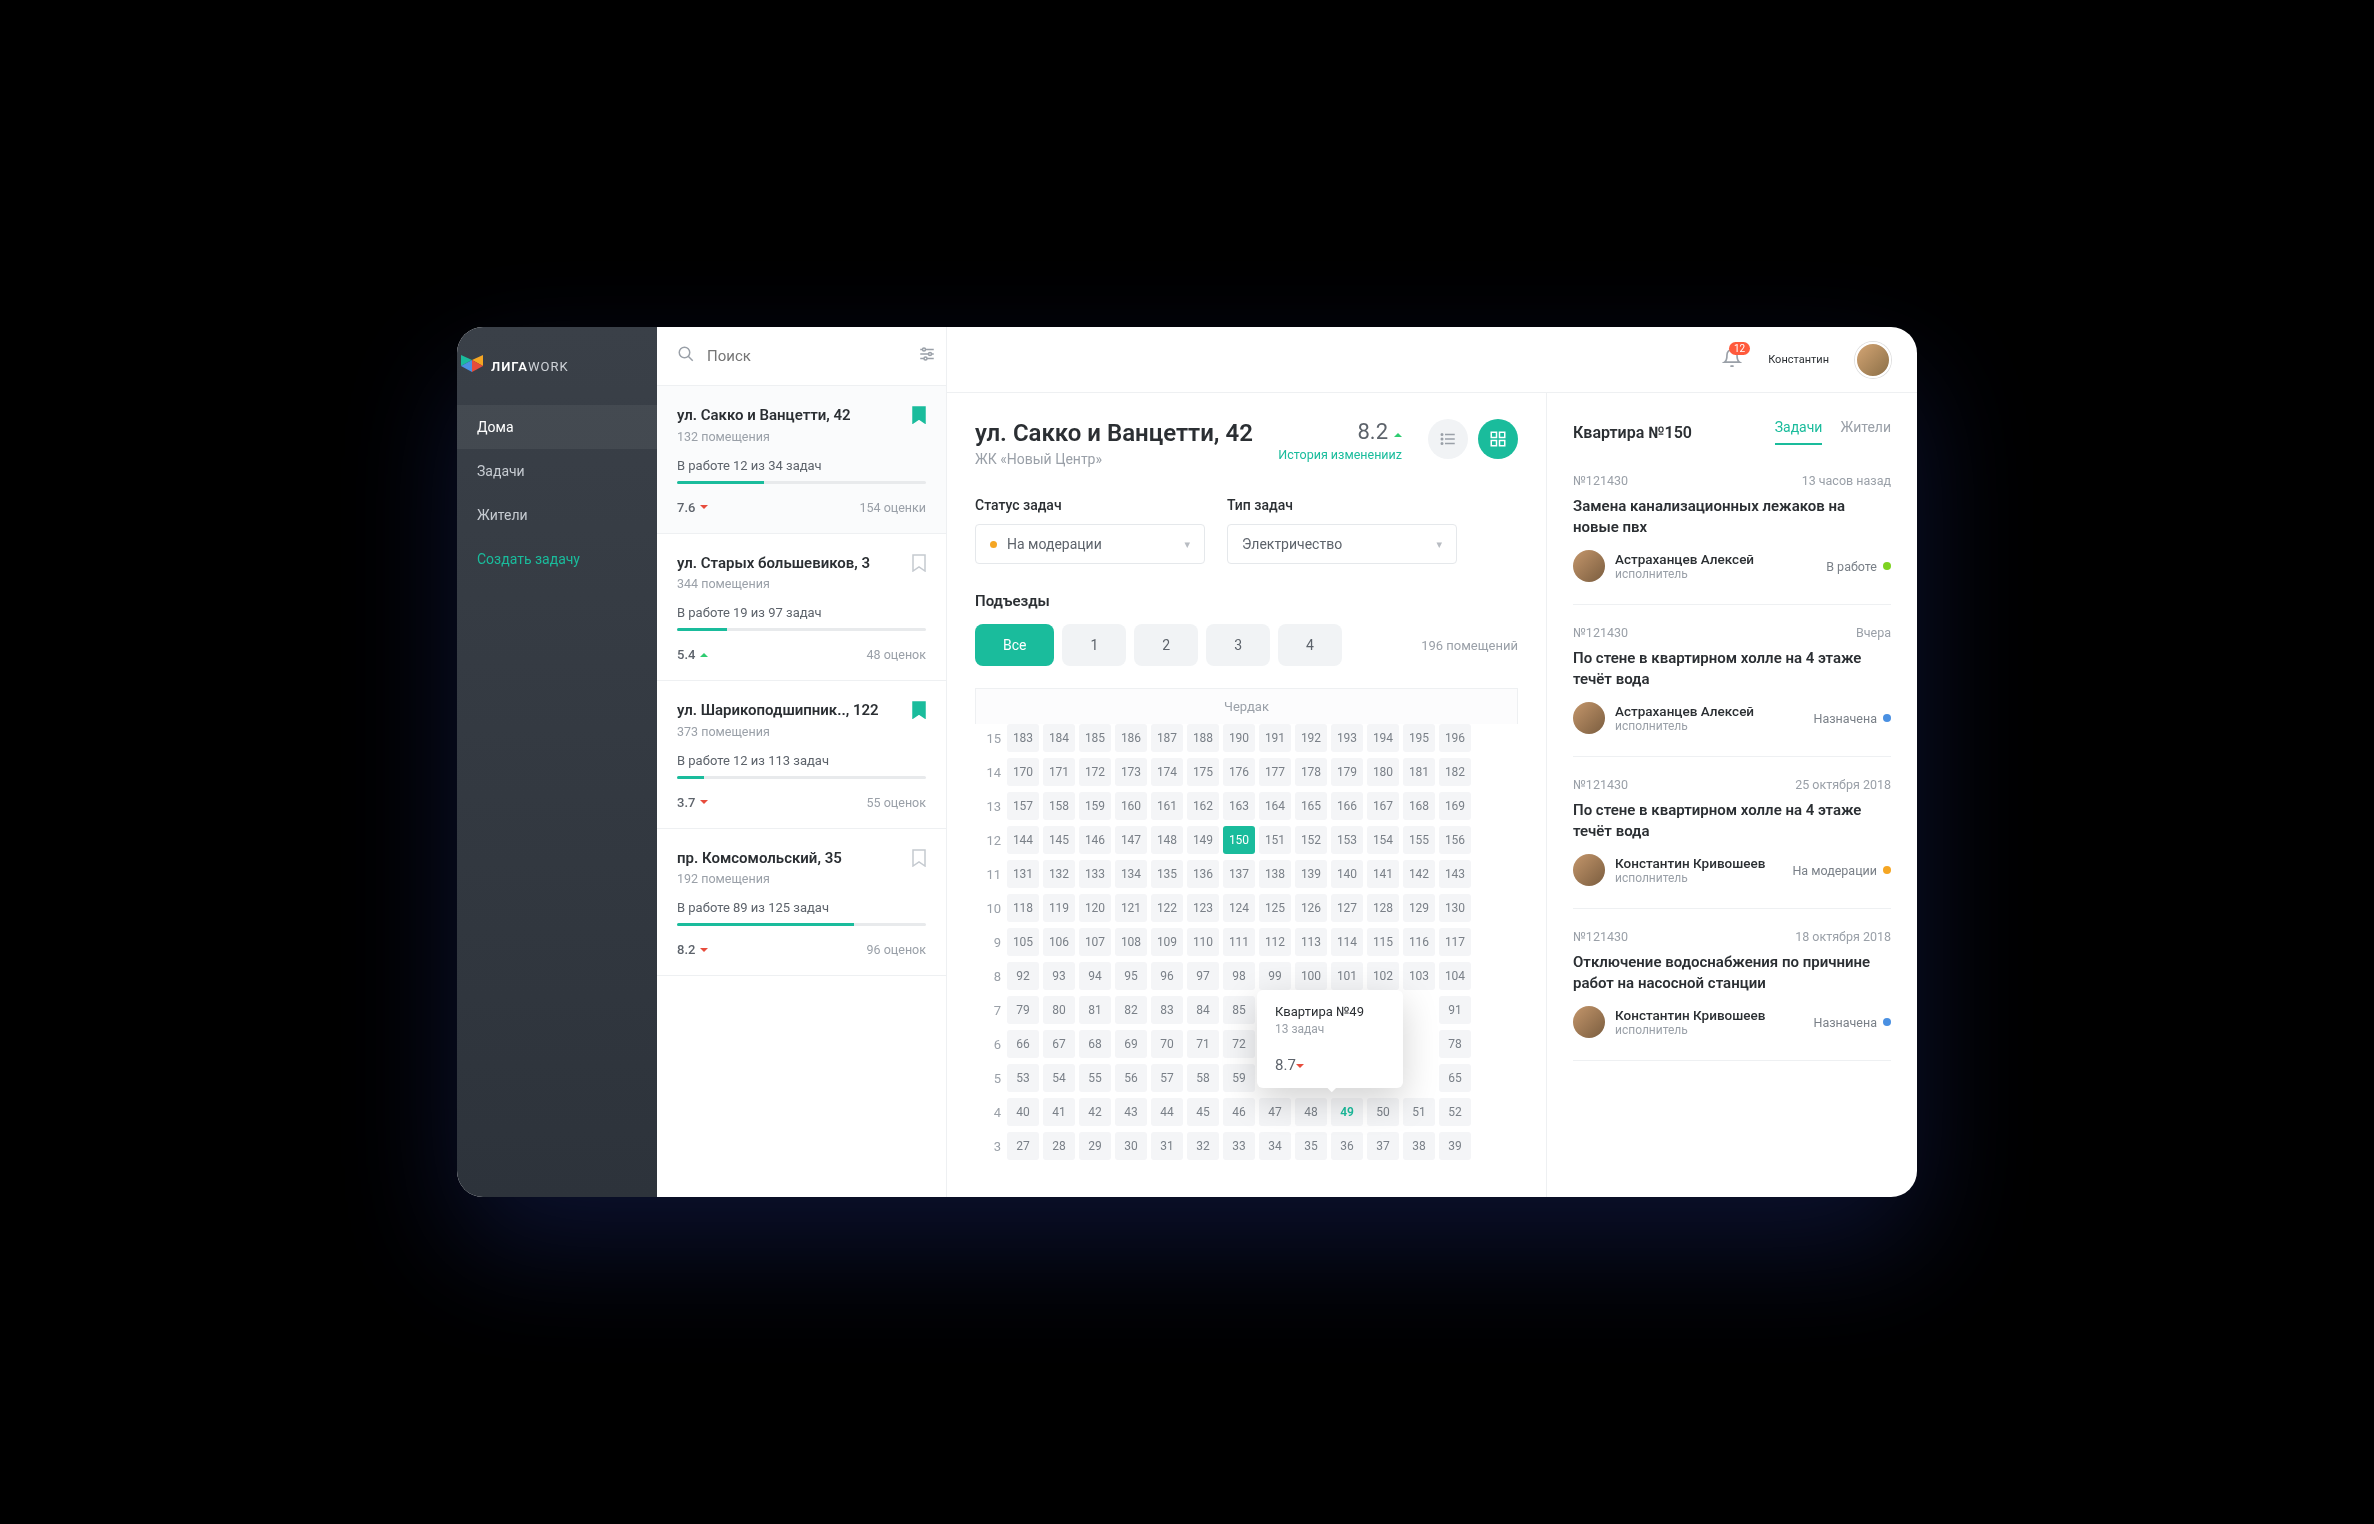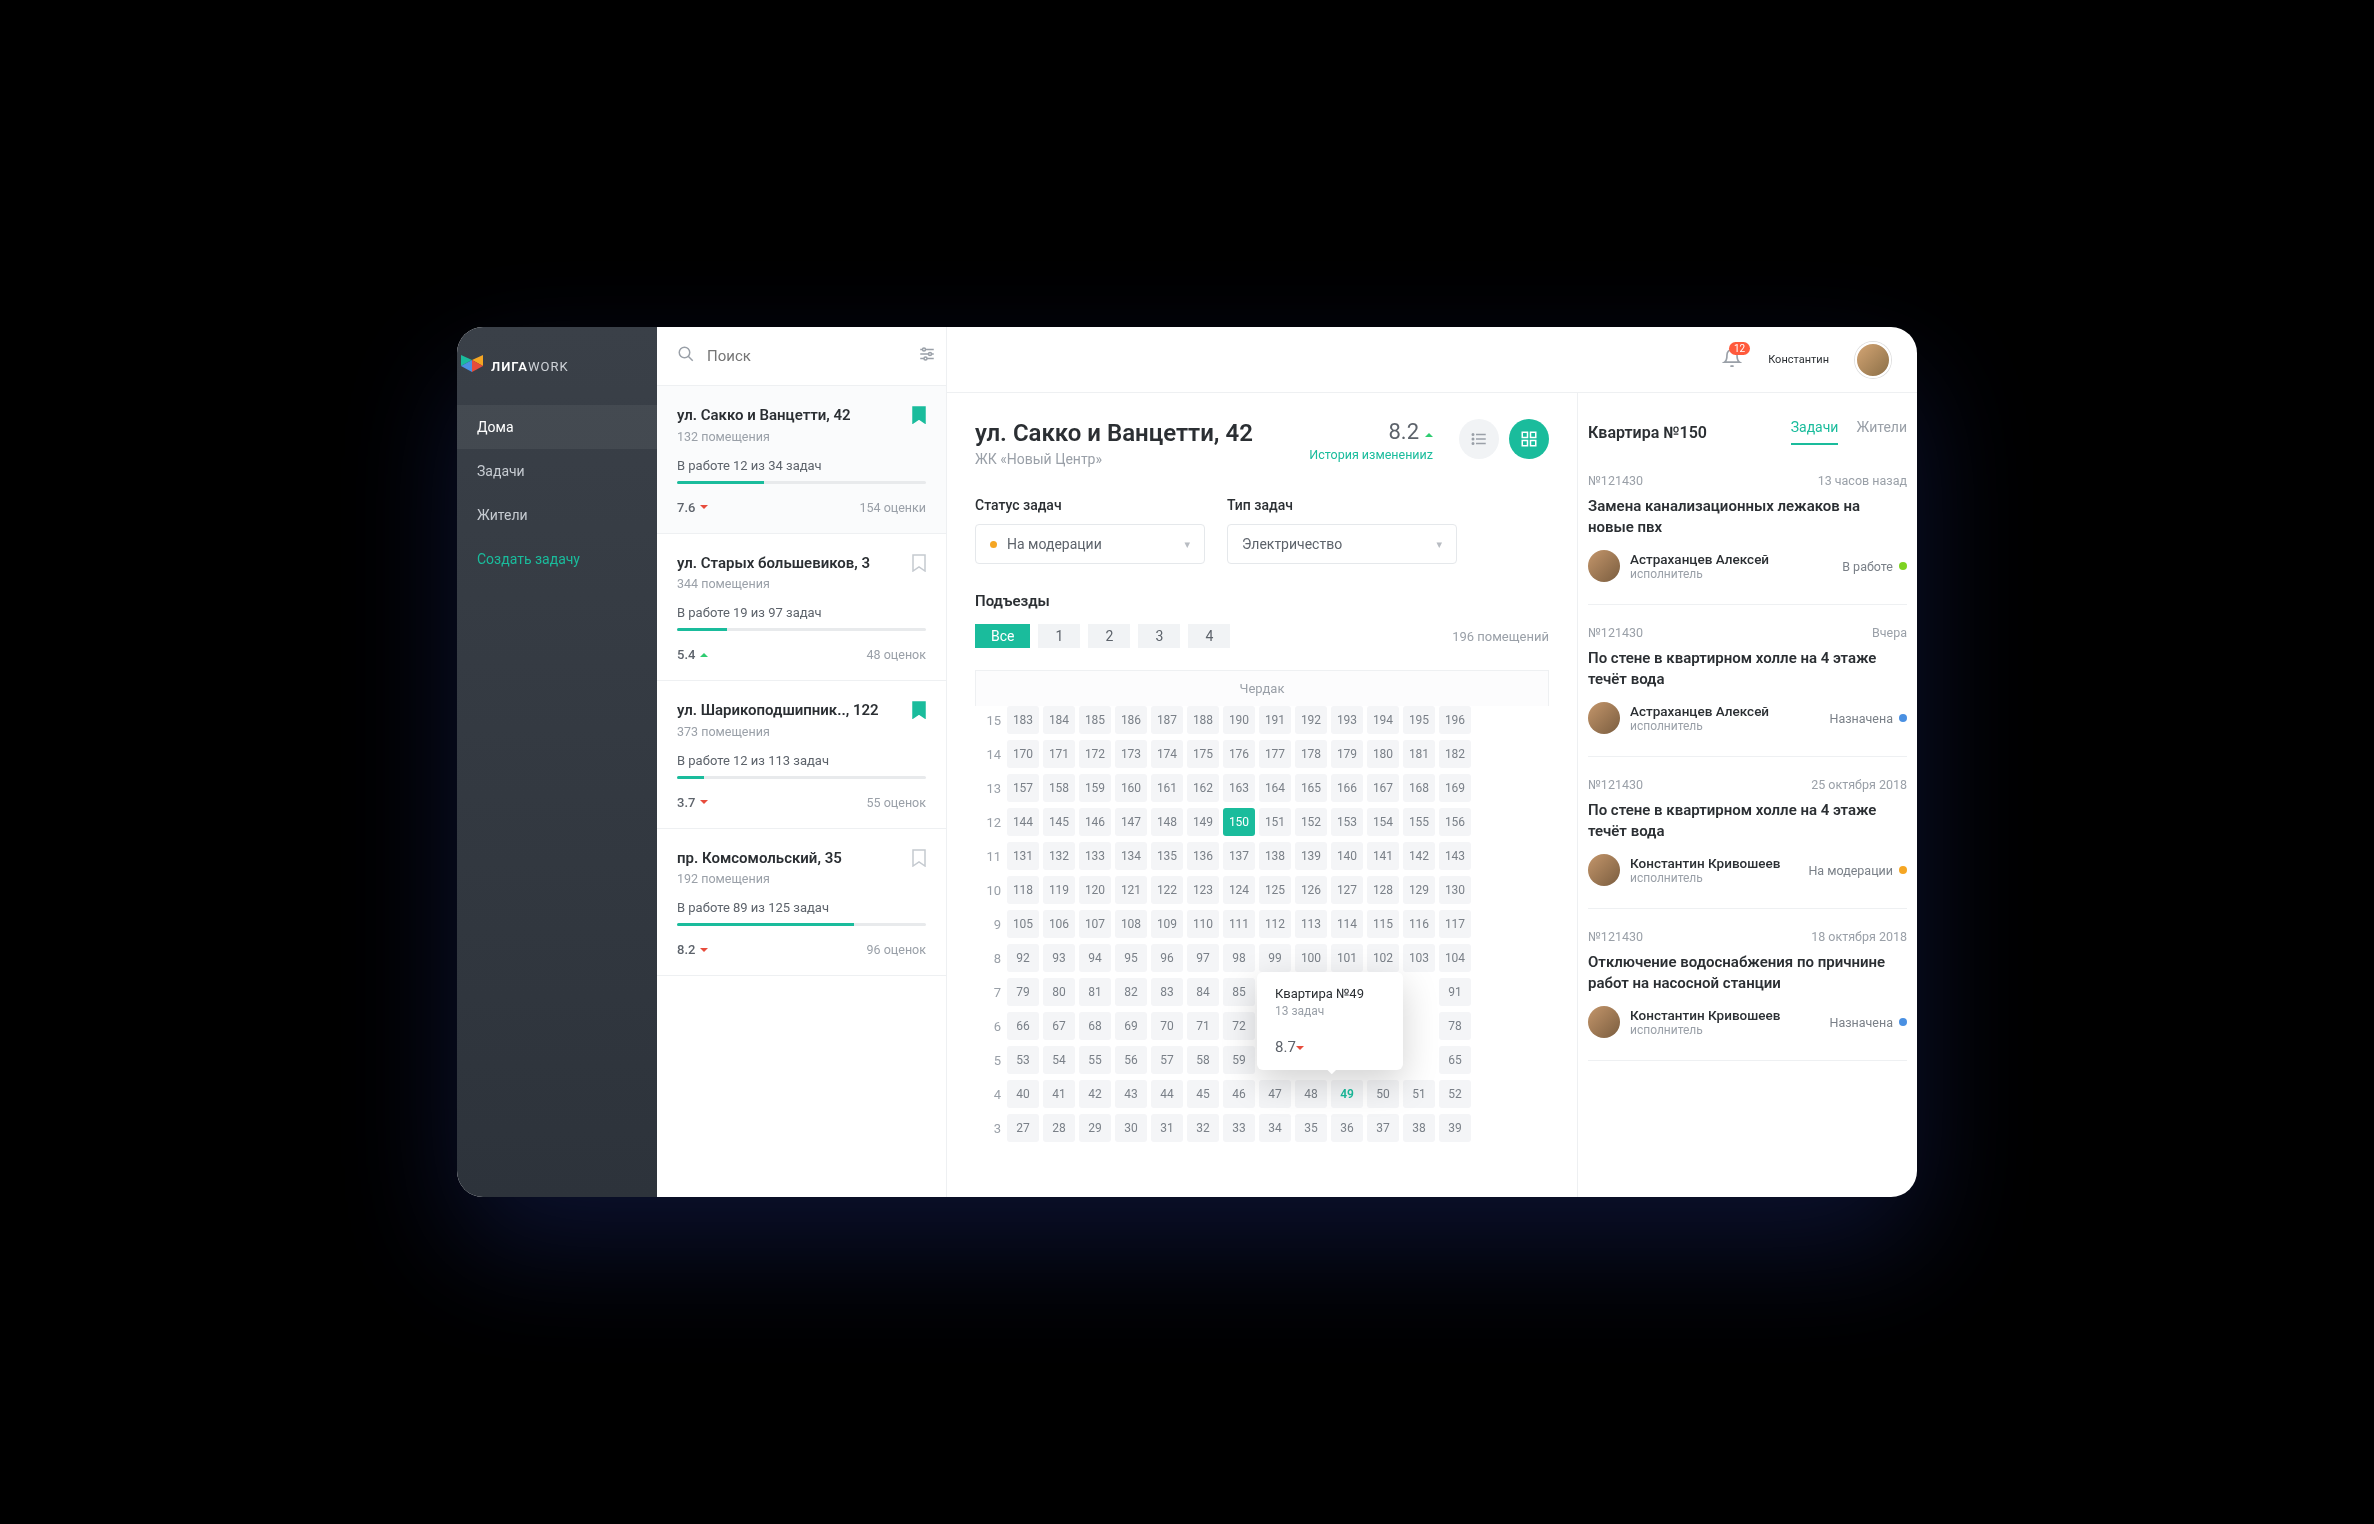--- a/index.html
+++ b/index.html
@@ -51,36 +51,36 @@
 .vt.gray { background:#f1f3f5; color:#9aa0a8; }
 .vt.green { background:#1abc9c; color:#fff; }
 .filters { display:flex; gap:22px; margin-top:28px; }
 .filter { flex:0 0 230px; }
 .filter label { font-size:14px; color:#2b2f33; font-weight:500; }
 .select { margin-top:10px; height:40px; border:1px solid #e5e8eb; border-radius:4px; display:flex; align-items:center; padding:0 14px; font-size:14px; color:#5d636b; justify-content:space-between; cursor:pointer; }
 .select .dot { width:7px; height:7px; border-radius:50%; background:#f5a623; margin-right:10px; }
 .entrances { margin-top:28px; }
 .entrances h3 { font-size:15px; font-weight:600; color:#2b2f33; margin-bottom:14px; }
 .ent-row { display:flex; align-items:center; gap:8px; }
-.ent-btn { height:24px; min-width:42px; padding:0 16px; border-radius:0; background:#f1f3f5; color:#5d636b; font-size:14px; display:flex; align-items:center; justify-content:center; cursor:pointer; }
+.ent-btn { height:42px; min-width:42px; padding:0 28px; border-radius:8px; background:#f1f3f5; color:#5d636b; font-size:14px; display:flex; align-items:center; justify-content:center; cursor:pointer; }
 .ent-btn.active { background:#1abc9c; color:#fff; }
 .ent-count { margin-left:auto; font-size:13px; color:#9aa0a8; }
 .grid-wrap { margin-top:22px; }
 .attic { text-align:center; font-size:13px; color:#9aa0a8; padding:10px 0; border:1px solid #eef0f2; border-bottom:none; background:#fcfcfd; }
 .floor-row { display:flex; align-items:center; gap:6px; margin-bottom:6px; }
 .floor-num { width:26px; text-align:right; font-size:13px; color:#9aa0a8; flex:none; }
 .apts { display:flex; gap:4px; flex:1; position:relative; }
 .apt { width:32px; height:28px; background:#f4f5f7; border-radius:3px; font-size:12px; color:#7a8088; display:flex; align-items:center; justify-content:center; cursor:pointer; }
 .apt.active { background:#1abc9c; color:#fff; }
 .apt.hover { color:#1abc9c; font-weight:600; }
 .tooltip { position:absolute; background:#fff; border-radius:6px; box-shadow:0 12px 36px rgba(0,0,0,0.18); padding:14px 18px; font-size:13px; color:#2b2f33; z-index:5; bottom:38px; left:250px; width:146px; }
 .tooltip .tt-sub { color:#9aa0a8; font-size:12px; margin-top:3px; }
 .tooltip .tt-score { margin-top:20px; font-size:15px; color:#5d636b; }
 .tooltip::after { content:""; position:absolute; bottom:-6px; left:50%; width:12px; height:12px; background:#fff; transform:rotate(45deg) translateX(-50%); }
-.right-panel { width:340px; border-left:1px solid #eef0f2; padding:26px 10px; overflow:auto; }
+.right-panel { width:371px; border-left:1px solid #eef0f2; padding:26px 26px; overflow:auto; }
 .rp-head { display:flex; justify-content:space-between; align-items:center; margin-bottom:8px; }
 .rp-head h3 { font-size:16px; font-weight:600; color:#2b2f33; }
 .rp-tabs { display:flex; gap:18px; font-size:14px; }
 .rp-tab { color:#9aa0a8; cursor:pointer; padding-bottom:8px; }
 .rp-tab.active { color:#1abc9c; border-bottom:2px solid #1abc9c; }
 .task { padding:20px 0 22px; border-bottom:1px solid #eef0f2; }
 .task-top { display:flex; justify-content:space-between; font-size:12.5px; color:#9aa0a8; margin-bottom:8px; }
 .task h4 { font-size:15px; font-weight:600; color:#2b2f33; line-height:1.4; }
 .task-assignee { display:flex; align-items:center; gap:10px; margin-top:12px; }
 .mini-avatar { width:32px; height:32px; border-radius:50%; background:linear-gradient(135deg,#c4966b,#7a5d3f); flex:none; }

